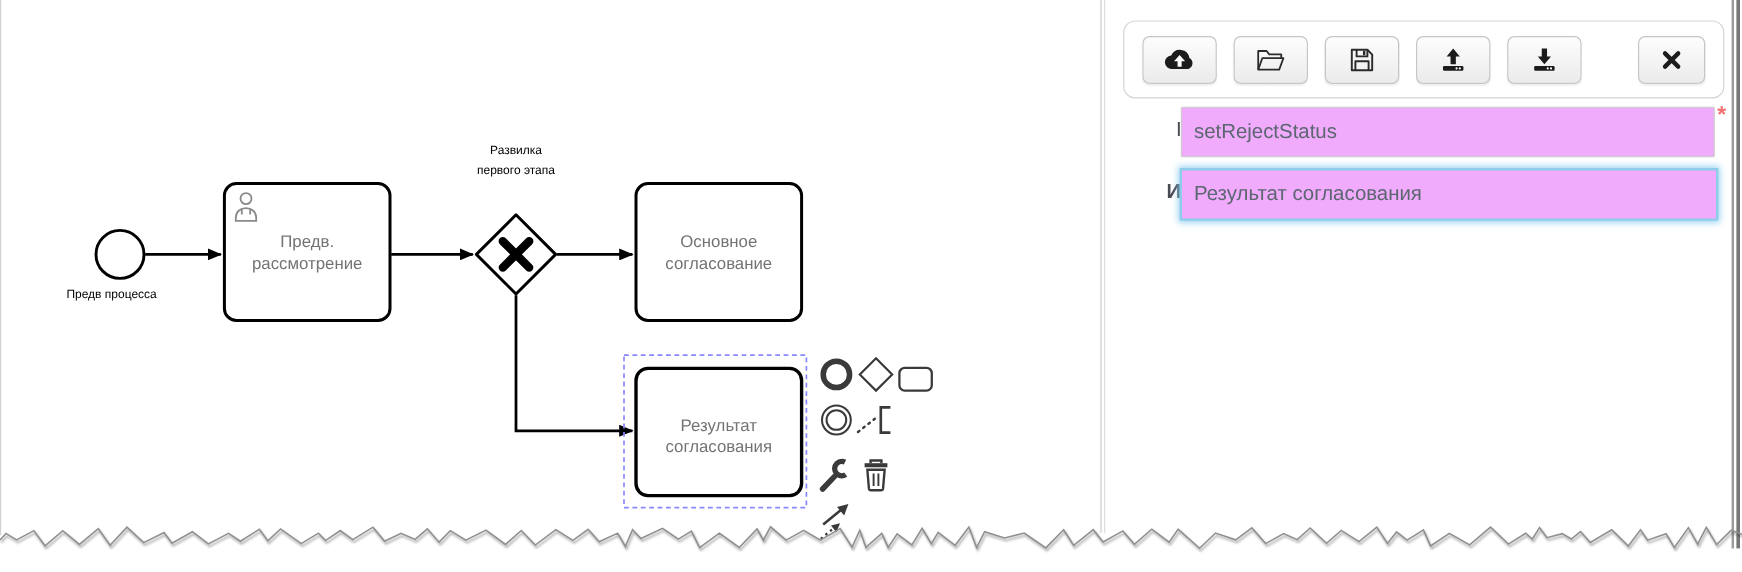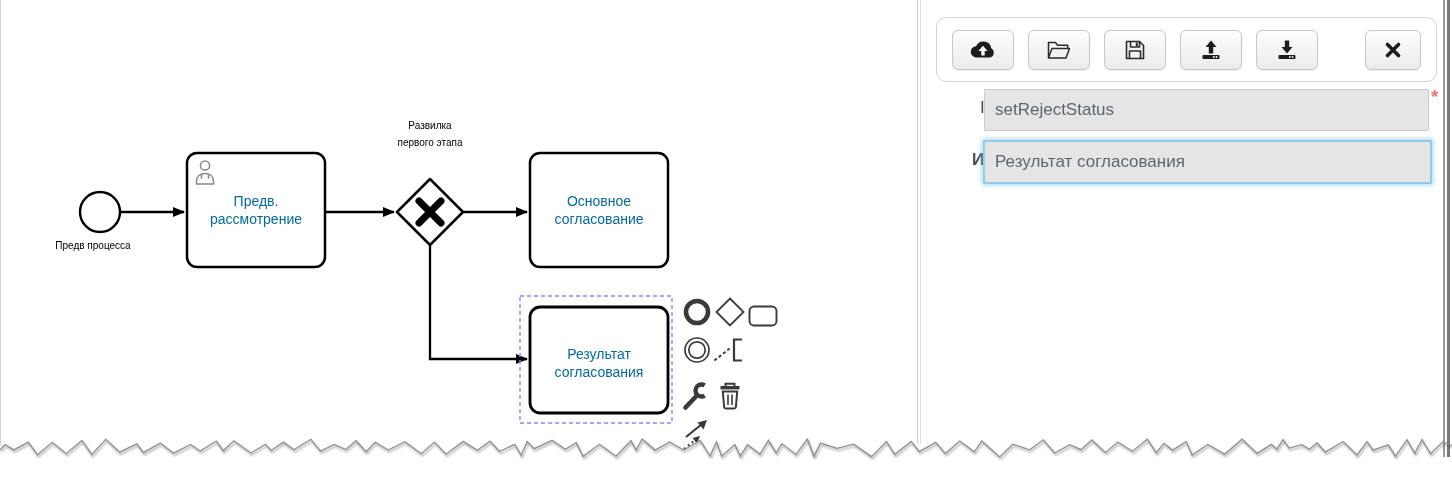--- a/index.html
+++ b/index.html
@@ -11,21 +11,21 @@
   }
   .abs { position: absolute; }
 
   
   .dlabel {
     position: absolute; color: #000; font-size: 10px; line-height: 17px;
     text-align: center; white-space: pre-line; pointer-events: none;
   }
   .task-text {
     position: absolute; display: flex; align-items: center; justify-content: center;
-    color: #0369a1; font-size: 14px; line-height: 18px; text-align: center;
+    color: #737373; font-size: 14px; line-height: 18px; text-align: center;
     white-space: pre-line;
   }
 
   
   .ctx-cell { position: absolute; width: 32px; height: 32px; display: flex;
     align-items: center; justify-content: center; cursor: pointer; }
   .ctx-cell svg { display: block; }
 
   
   #divider { left: 917px; top: 0; width: 4px; height: 444px;
@@ -45,21 +45,21 @@
     background: linear-gradient(#fdfdfd, #ebebeb);
     display: flex; align-items: center; justify-content: center; cursor: pointer;
     box-shadow: 0 1px 1px rgba(0,0,0,0.06);
   }
   .tb-btn.close { width: 56px; margin-left: auto; }
   .tb-btn svg { display: block; }
 
   .fld-label { position: absolute; font-size: 17px; color: #4a4a55; margin-left: 36px; }
   .fld-input {
     position: absolute; font-family: "Liberation Sans", sans-serif;
-    font-size: 17px; color: #5c6670; background: #e5e5e5;
+    font-size: 17px; color: #5c6670; background: #f0abfc;
     border: 1px solid #ccc; border-radius: 1px; padding: 0 10px; outline: none;
   }
   .fld-input.focused {
     border: 2px solid #8ecde9;
     box-shadow: 0 0 5px 1px rgba(130, 200, 238, 0.75);
   }
   #required-star { position: absolute; left: 1431px; top: 86px;
     color: #f07070; font-size: 19px; font-weight: bold; }
 
   

